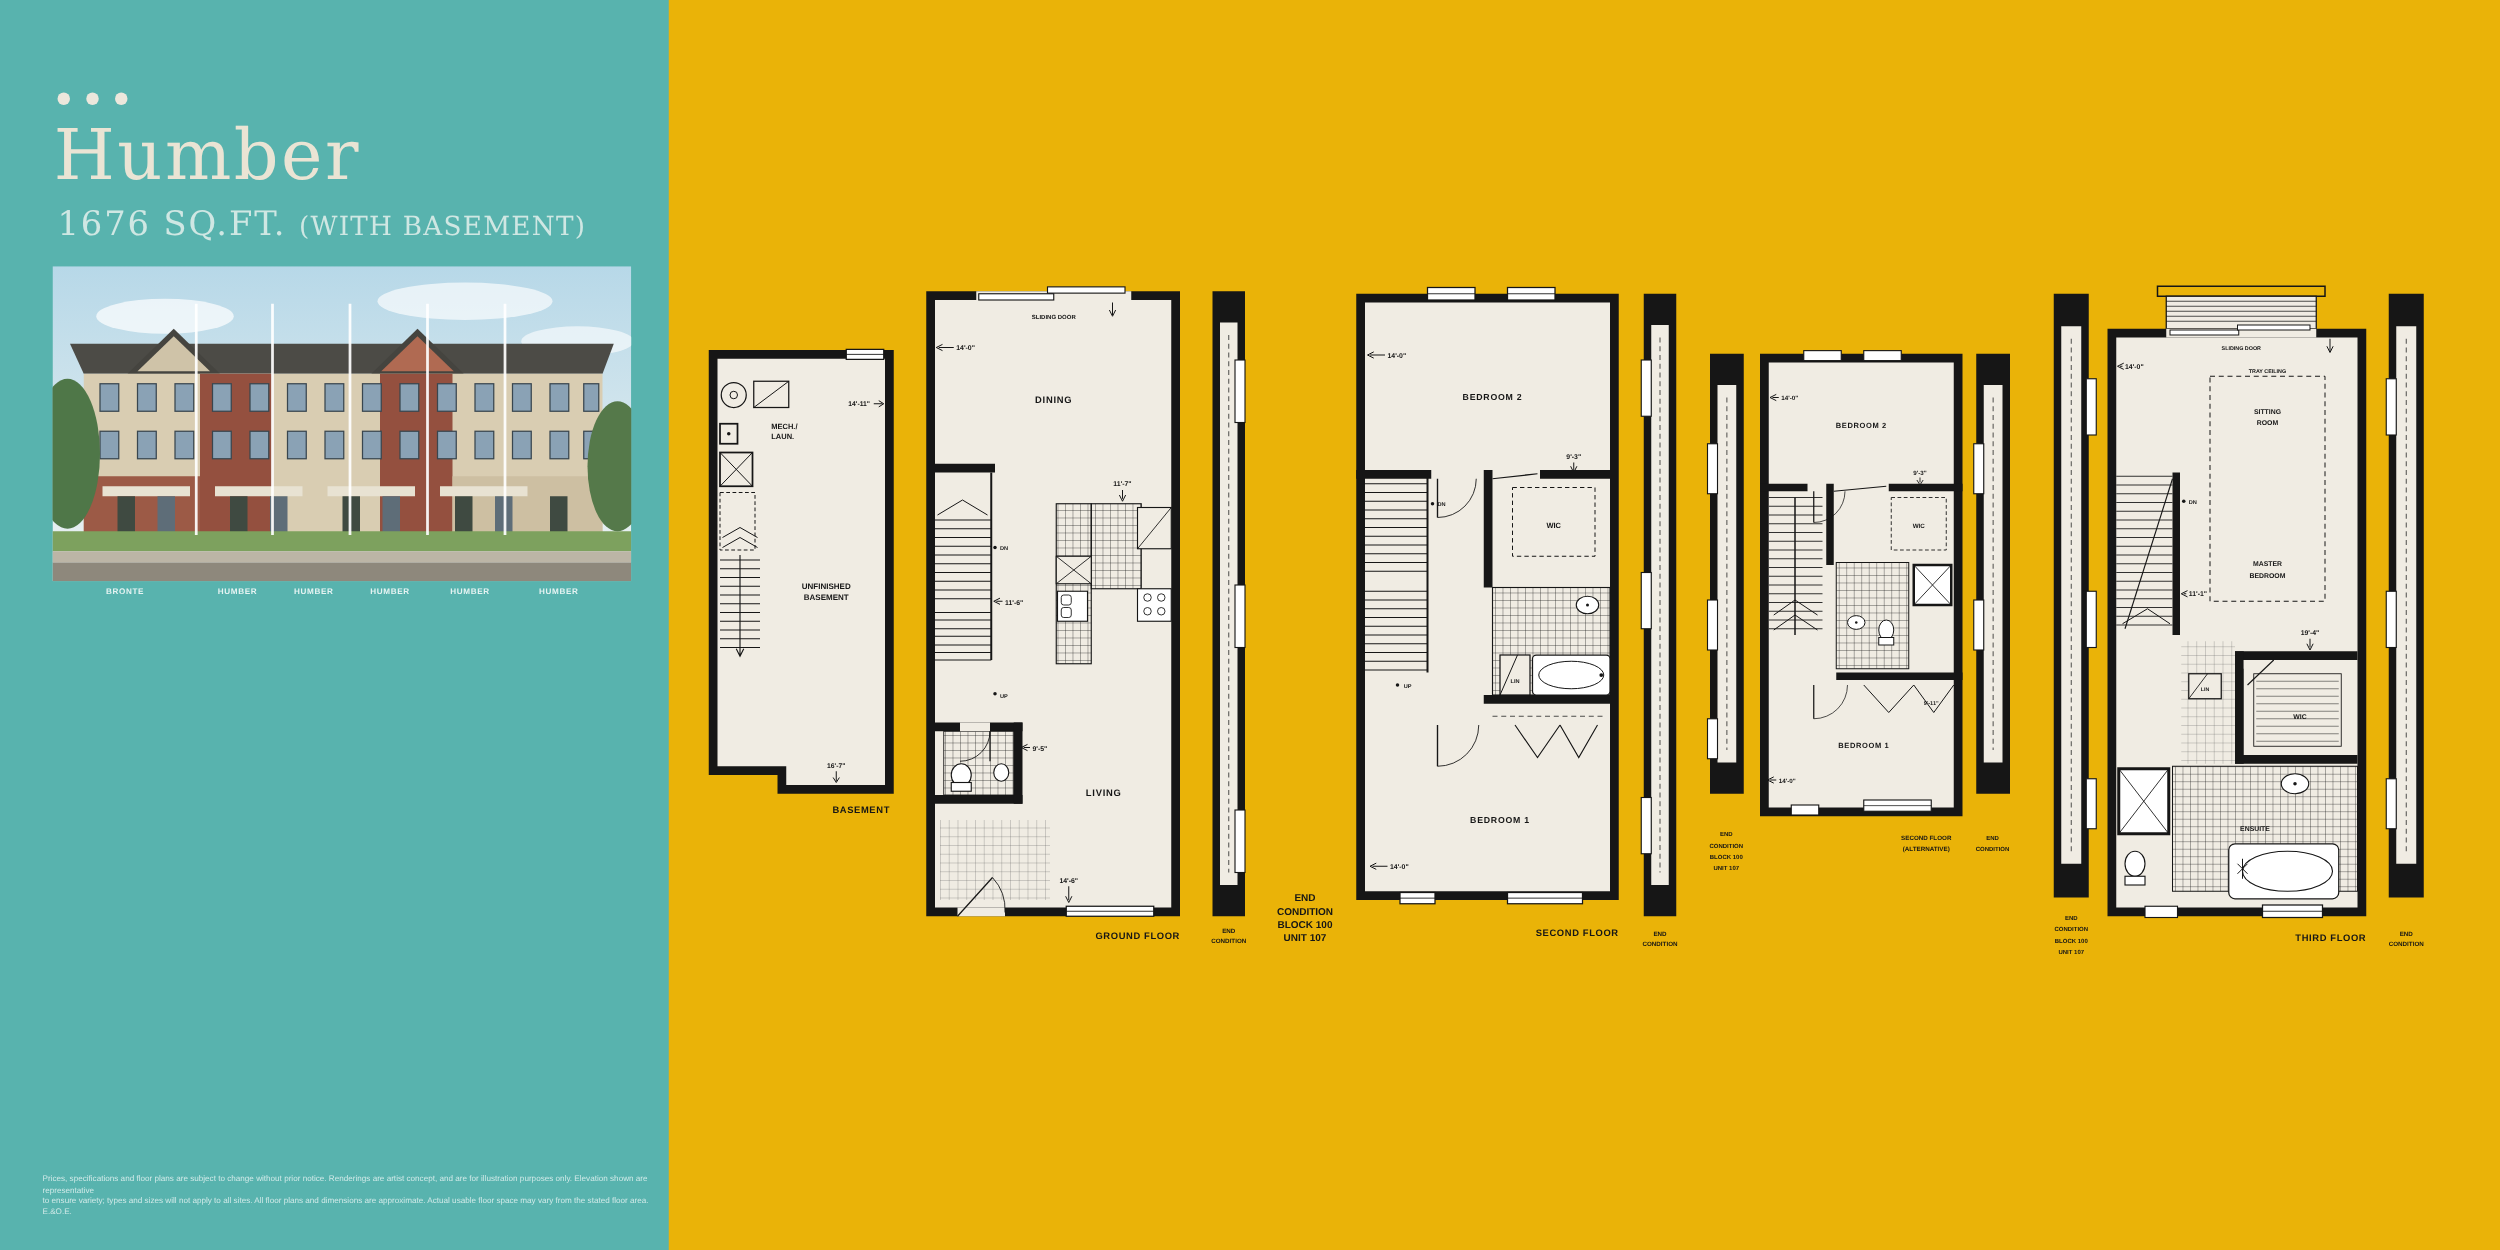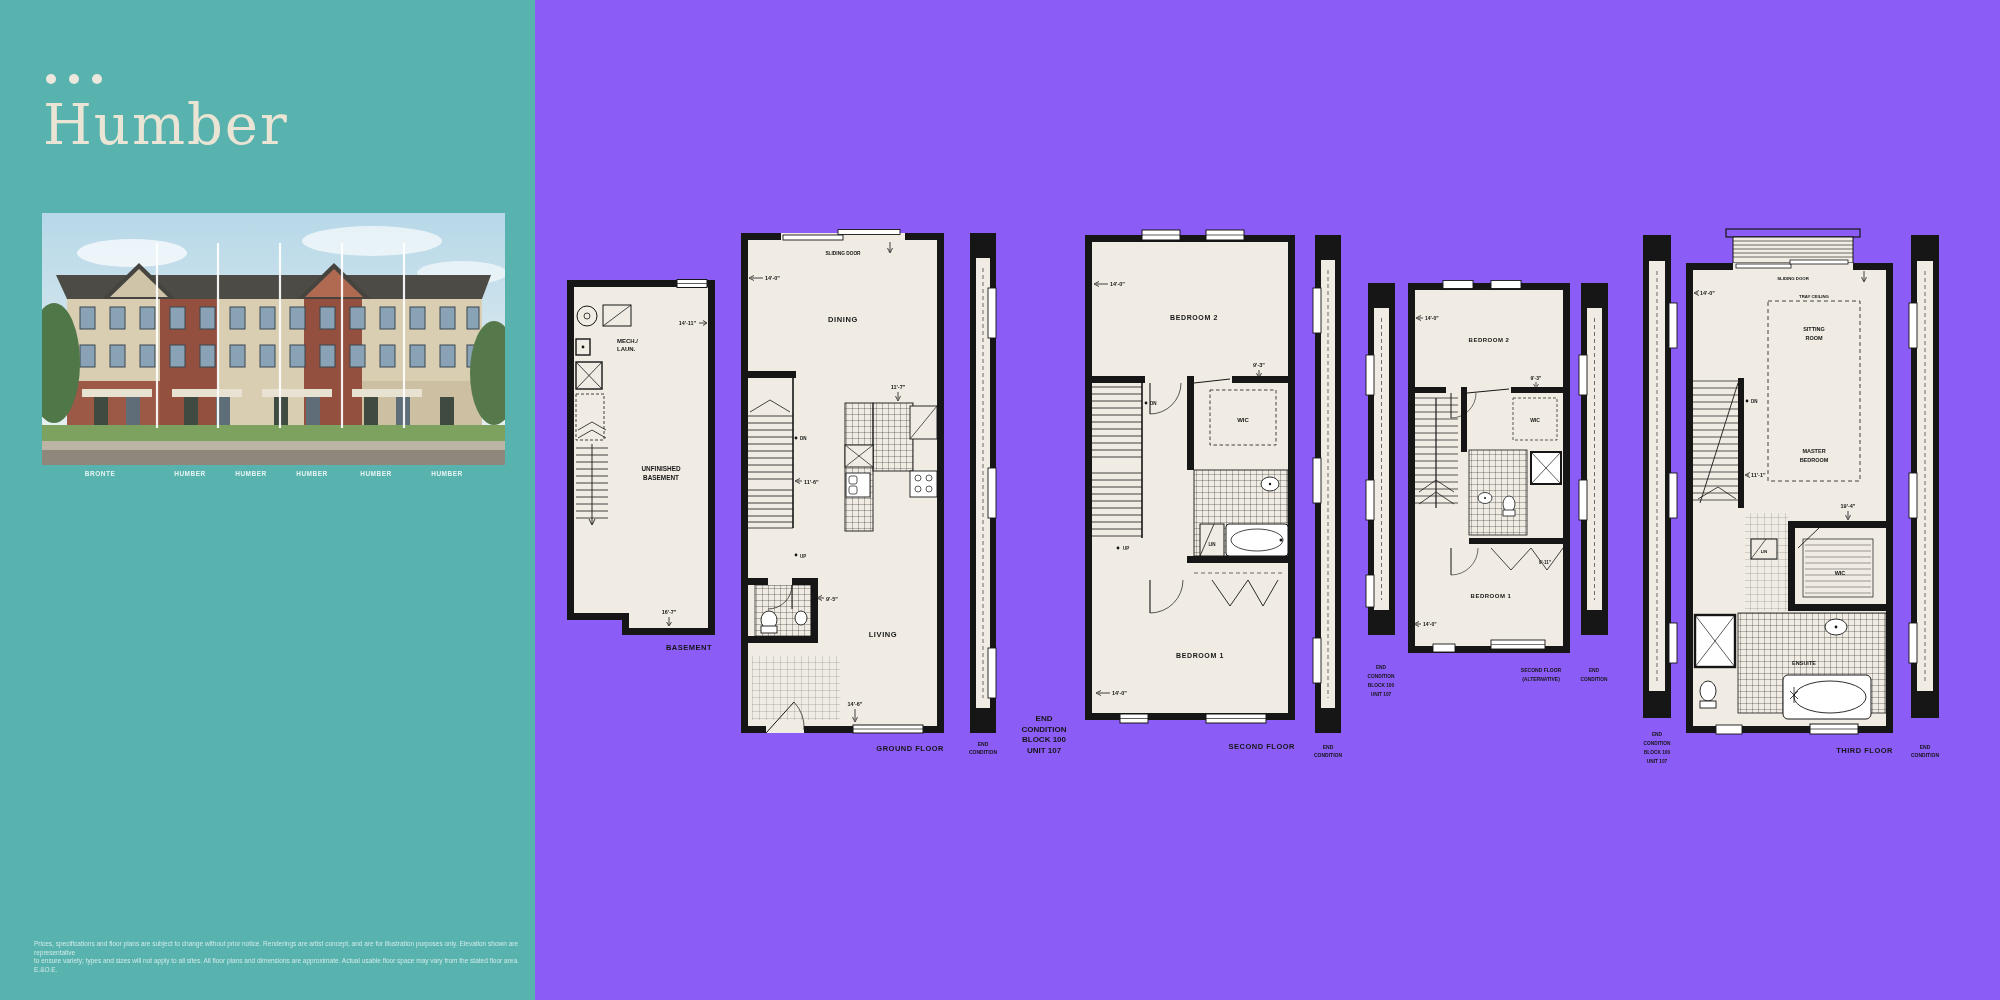--- a/index.html
+++ b/index.html
@@ -1,16 +1,16 @@
 <!DOCTYPE html>
 <html><head>
 <meta charset="utf-8">
 <style>
   html,body{margin:0;padding:0;background:#9a9a9a;}
-  #stage{position:relative;width:2000px;height:1000px;background:#8b5cf6;overflow:hidden;
+  #stage{position:relative;width:2000px;height:1000px;background:#eab308;overflow:hidden;
          font-family:"Liberation Sans",sans-serif;}
   
   .sidebar{position:absolute;left:0;top:0;width:535px;height:1000px;background:#58b3ae;}
   .dots{position:absolute;left:46px;top:74px;display:flex;gap:13px;}
   .dots i{width:10px;height:10px;border-radius:50%;background:#ece7dc;display:block;}
   .brand-title{position:absolute;left:43px;top:92px;font-family:"DejaVu Serif",serif;
                font-size:56px;color:#eae4d4;letter-spacing:2px;}
   .brand-sub{position:absolute;left:46px;top:164px;font-family:"DejaVu Serif",serif;
              color:#cfe7e3;letter-spacing:1.5px;font-size:27px;white-space:nowrap;}
   .brand-sub .note{font-size:21px;letter-spacing:1px;}
@@ -42,20 +42,24 @@
     </defs>
   </svg>
 
   <div class="sidebar">
     <div class="dots">
         <i></i>
         <i></i>
         <i></i>
       </div>
     <div class="brand-title">Humber</div>
+    <div class="brand-sub">
+      <span>1676 SQ.FT.</span>
+      <span class="note">(WITH BASEMENT)</span>
+    </div>
 
     <div class="render-wrap">
       <svg width="463" height="252" viewBox="0 0 463 252">
         <defs>
           <linearGradient id="sky" x1="0" y1="0" x2="0" y2="1">
             <stop offset="0" stop-color="#b7d8e8"></stop>
               <stop offset="1" stop-color="#eef3f2"></stop>
           </linearGradient>
         </defs>
         <rect x="0" y="0" width="463" height="252" fill="url(#sky)"></rect>

